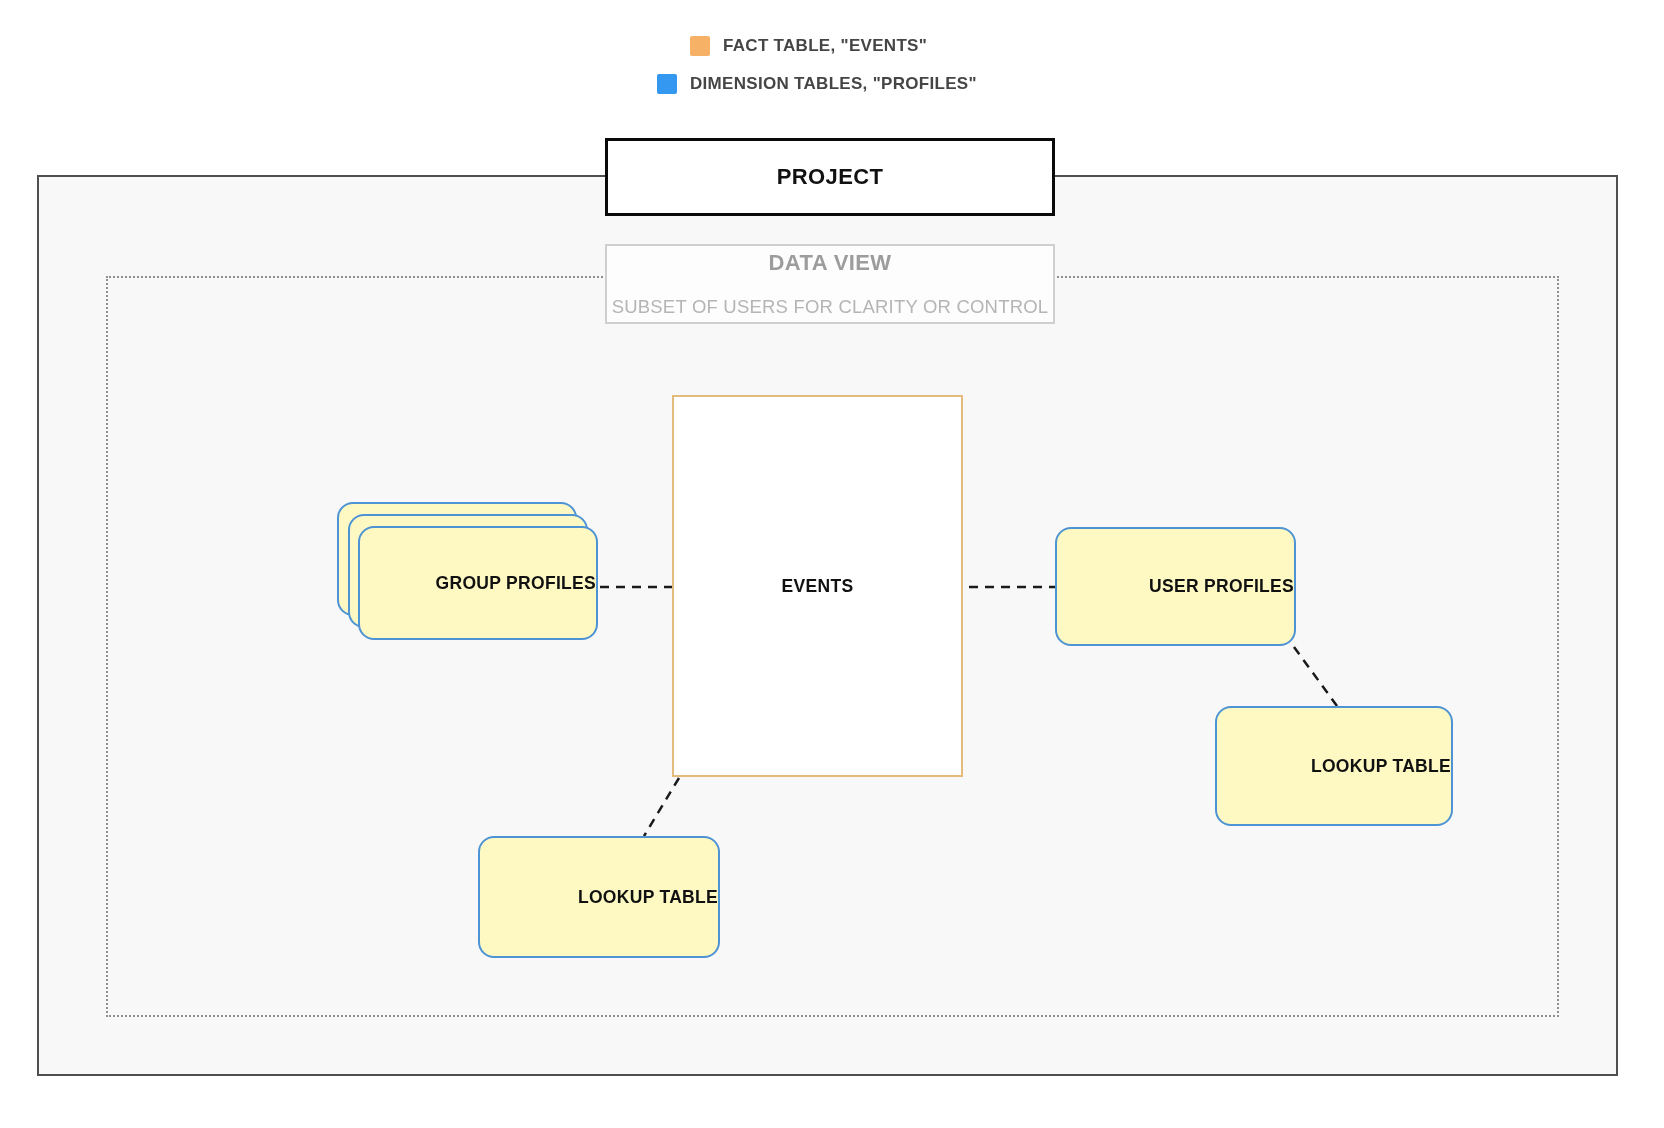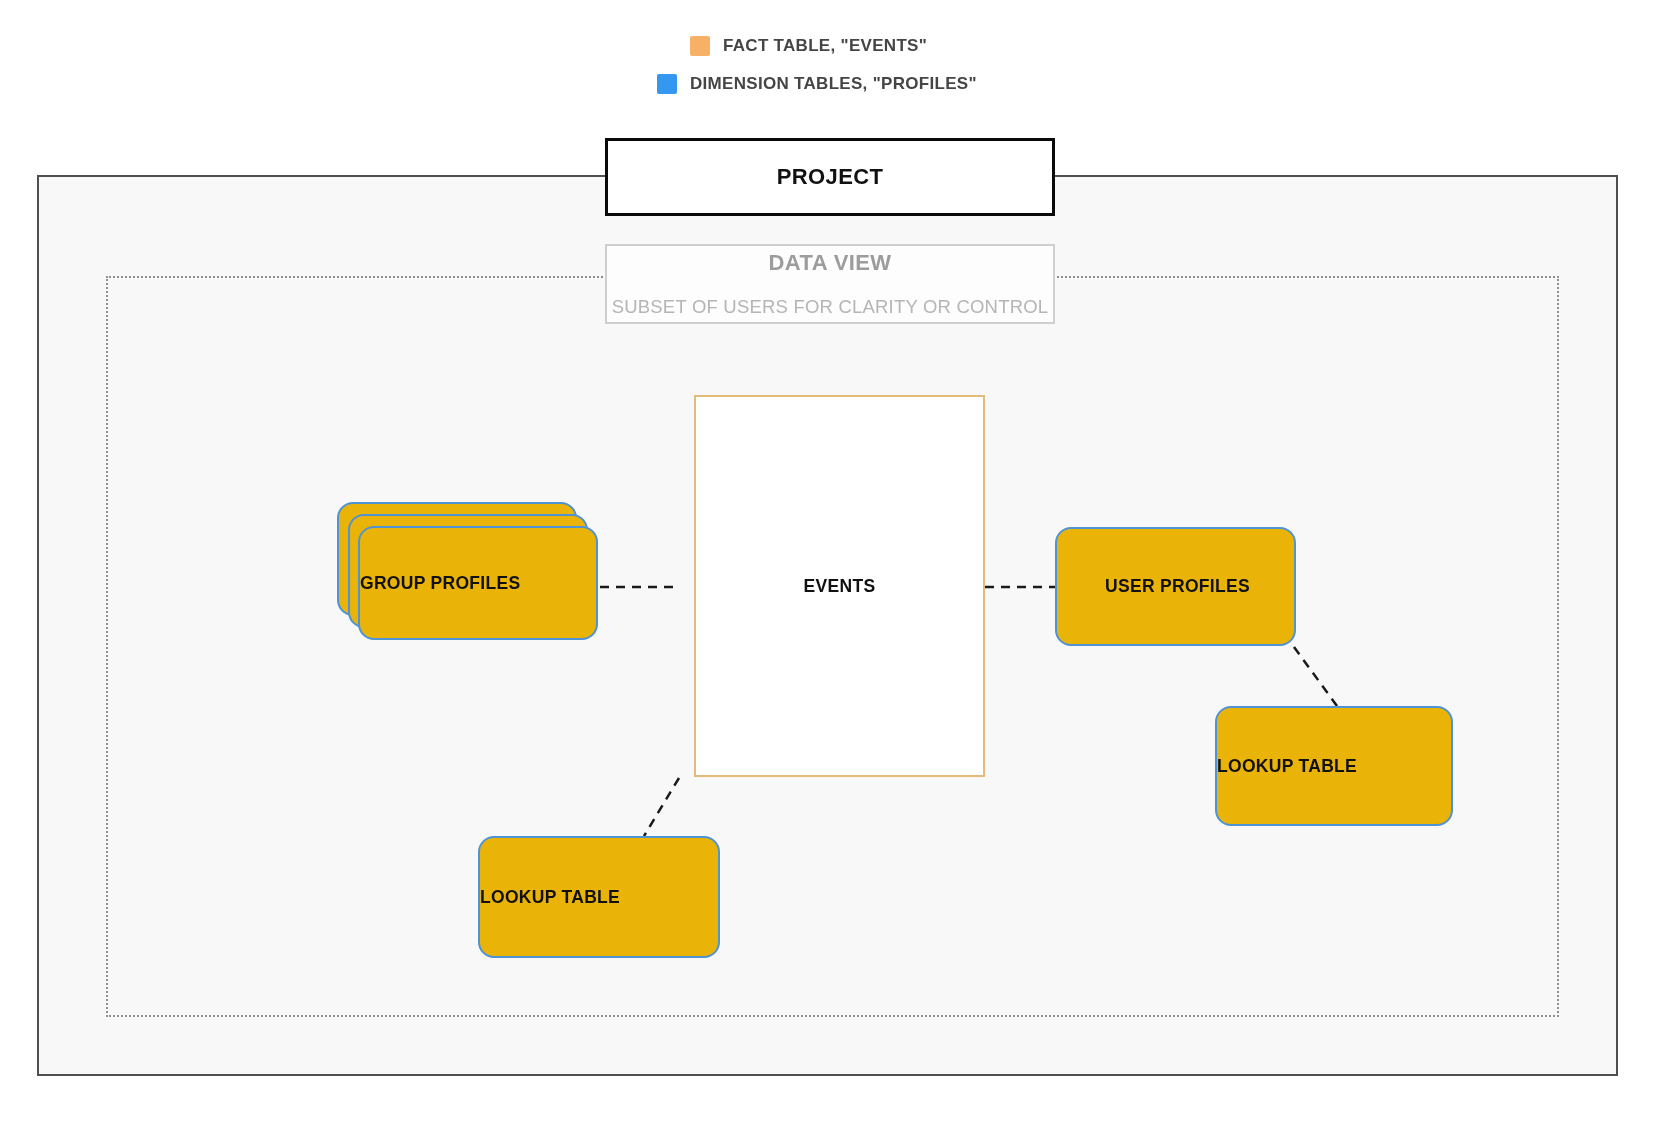--- a/index.html
+++ b/index.html
@@ -97,33 +97,33 @@
   
   .node-label {
     font-size: 17.5px;
     font-weight: bold;
     color: #111111;
     letter-spacing: 0.3px;
     white-space: nowrap;
   }
   .events-box {
     position: absolute;
-    left: 694px; top: 395px;
+    left: 672px; top: 395px;
     width: 291px; height: 382px;
     background: #ffffff;
     border: 2px solid #E5BA7D;
     display: flex; align-items: center; justify-content: center;
     z-index: 4;
   }
   .card {
     position: absolute;
-    background: #eab308;
+    background: #fef9c3;
     border: 2px solid #4E93D4;
     border-radius: 16px;
-    display: flex; align-items: center; justify-content: flex-start;
+    display: flex; align-items: center; justify-content: flex-end;
     z-index: 4;
   }
   .stack-back { left: 337px; top: 502px; width: 240px; height: 114px; }
   .stack-mid  { left: 348px; top: 514px; width: 240px; height: 114px; }
   .group-profiles { left: 358px; top: 526px; width: 240px; height: 114px; z-index: 4; }
   .user-profiles  { left: 1055px; top: 527px; width: 241px; height: 119px; padding-left: 48px; }
   .lookup-right   { left: 1215px; top: 706px; width: 238px; height: 120px; }
   .lookup-left    { left: 478px;  top: 836px; width: 242px; height: 122px; }
 </style>
 </head>

